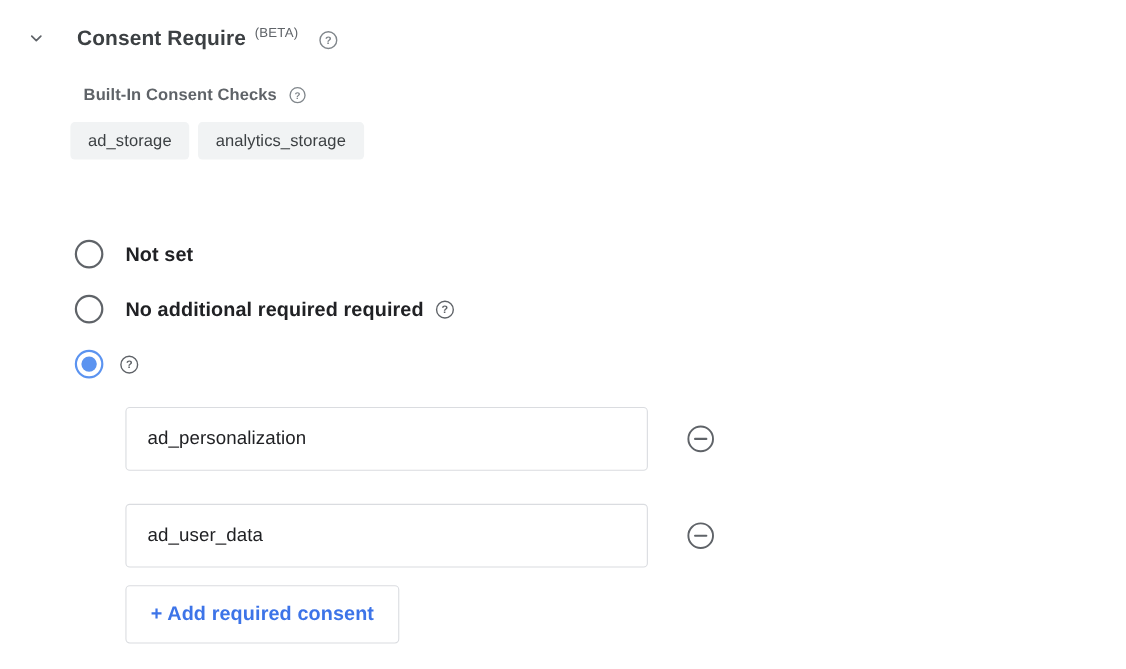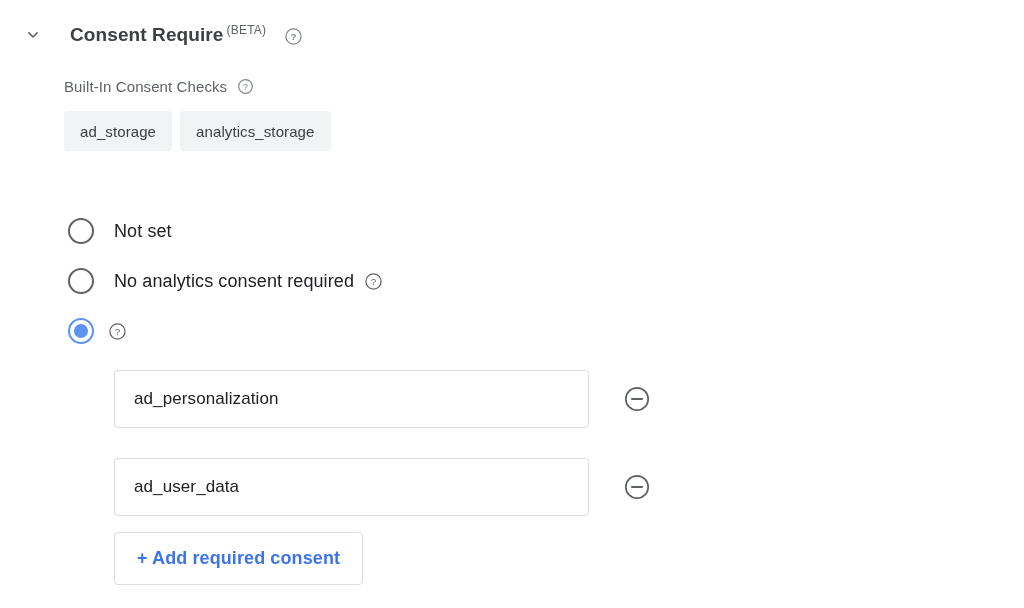--- a/index.html
+++ b/index.html
@@ -52,65 +52,66 @@
     font-weight: bold;
     letter-spacing: 0.1px;
     color: #3c4043;
     white-space: nowrap;
   }
   .beta-sup {
     font-size: 12px;
     font-weight: normal;
     color: #5f6368;
     vertical-align: super;
-    margin-left: 3px;
+    margin-left: 8px;
     letter-spacing: 0.2px;
   }
   .help-icon {
     display: inline-flex;
     align-items: center;
     justify-content: center;
     vertical-align: middle;
     cursor: pointer;
   }
   .help-icon svg { display: block; }
 
   .title-help {
     margin-left: 12px;
   }
 
   
   .sub-label {
     position: absolute;
-    left: 64px;
+    left: 76px;
     font-size: 15px;
     color: #5f6368;
     letter-spacing: 0.1px;
     display: flex;
     align-items: flex-end;
     white-space: nowrap;
+    font-weight: bold;
   }
   .sub-label .help-icon { margin-left: 10px; }
 
   #builtin-label { top: 78px; }
   #additional-label { top: 178px; }
 
   
   .chip-row {
     position: absolute;
     left: 64px;
     top: 111px;
     display: flex;
     gap: 8px;
   }
   .chip {
     background: #f1f3f4;
     border-radius: 4px;
     padding: 0 16px;
-    height: 40px;
+    height: 34px;
     display: flex;
     align-items: center;
     font-size: 15px;
     color: #3c4043;
     letter-spacing: 0.1px;
     white-space: nowrap;
   }
 
   
   .radio-group {
@@ -118,20 +119,21 @@
     left: 64px;
     top: 206px;
     display: flex;
     flex-direction: column;
   }
   .radio-row {
     display: flex;
     align-items: center;
     height: 50px;
     cursor: pointer;
+    font-weight: bold;
   }
   .radio-outer {
     width: 34px;
     height: 34px;
     flex: 0 0 34px;
     display: flex;
     align-items: center;
     justify-content: center;
   }
   .radio-circle {
@@ -276,21 +278,21 @@
       </span>
       <span class="radio-label">Not set</span>
     </div>
 
     <div class="radio-row">
       <span class="radio-outer">
         <span class="radio-circle">
           
         </span>
       </span>
-      <span class="radio-label">No analytics consent required</span>
+      <span class="radio-label">No additional required required</span>
       <span class="help-icon">
         <svg width="19" height="19" viewBox="0 0 24 24">
           <circle cx="12" cy="12" r="9.6" fill="none" stroke="#5f6368" stroke-width="1.6"></circle>
           <text x="12" y="16.4" text-anchor="middle" font-family="Liberation Sans, sans-serif" font-size="12.5" fill="#5f6368">?</text>
         </svg>
       </span>
     </div>
 
     <div class="radio-row">
       <span class="radio-outer">

